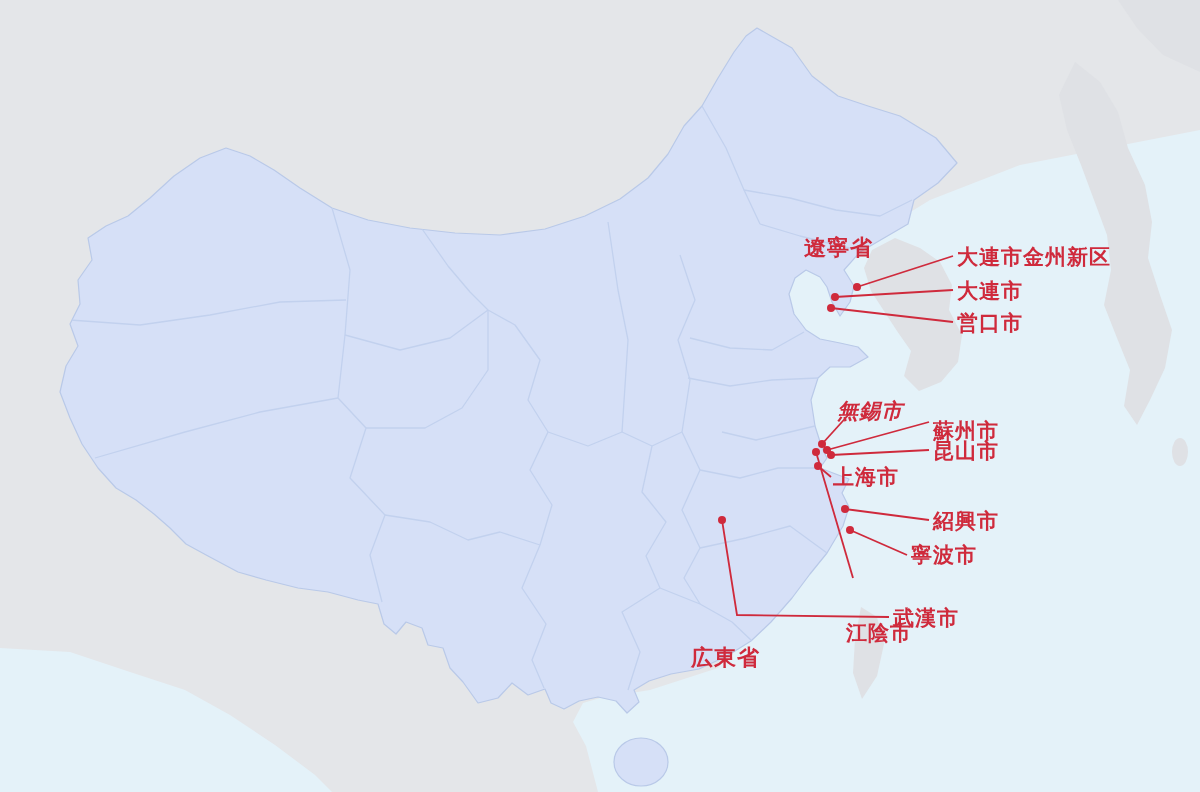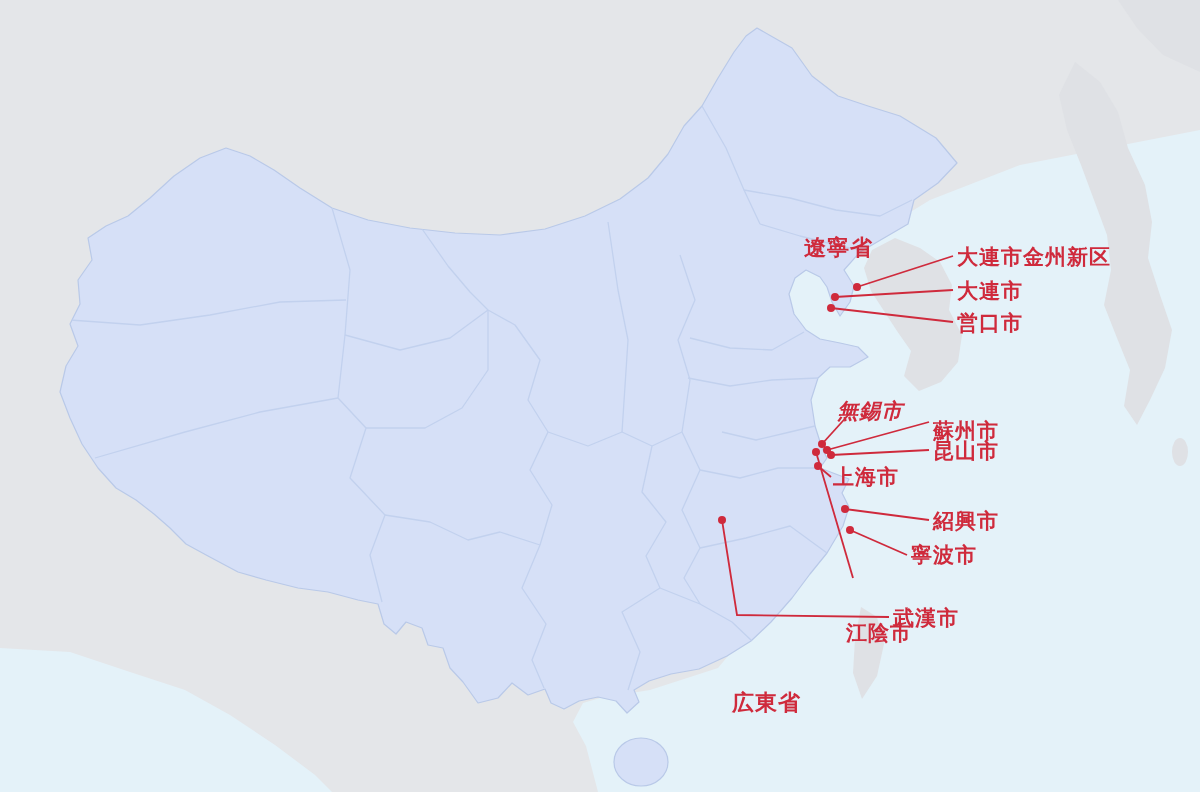--- a/index.html
+++ b/index.html
@@ -127,14 +127,14 @@
     <div class="label city" style="left: 957px; top: 312px;">営口市</div>
     <div class="label city" style="left: 837px; top: 400px; font-style: italic;">無錫市</div>
     <div class="label city" style="left: 933px; top: 420px;">蘇州市</div>
     <div class="label city" style="left: 933px; top: 440px;">昆山市</div>
     <div class="label city" style="left: 833px; top: 466px;">上海市</div>
     <div class="label city" style="left: 933px; top: 510px;">紹興市</div>
     <div class="label city" style="left: 911px; top: 546px; font-family: Liberation Mono, monospace;">寧波市</div>
     <div class="label city" style="left: 846px; top: 579px; margin-top: 43px;">江陰市</div>
     <div class="label city" style="left: 893px; top: 607px;">武漢市</div>
     <div class="label province" style="left: 804px; top: 237px;">遼寧省</div>
-    <div class="label province" style="left: 732px; top: 647px; margin-top: 45px;">広東省</div>
+    <div class="label province" style="left: 691px; top: 647px;">広東省</div>
   </div>
 
 </body></html>

